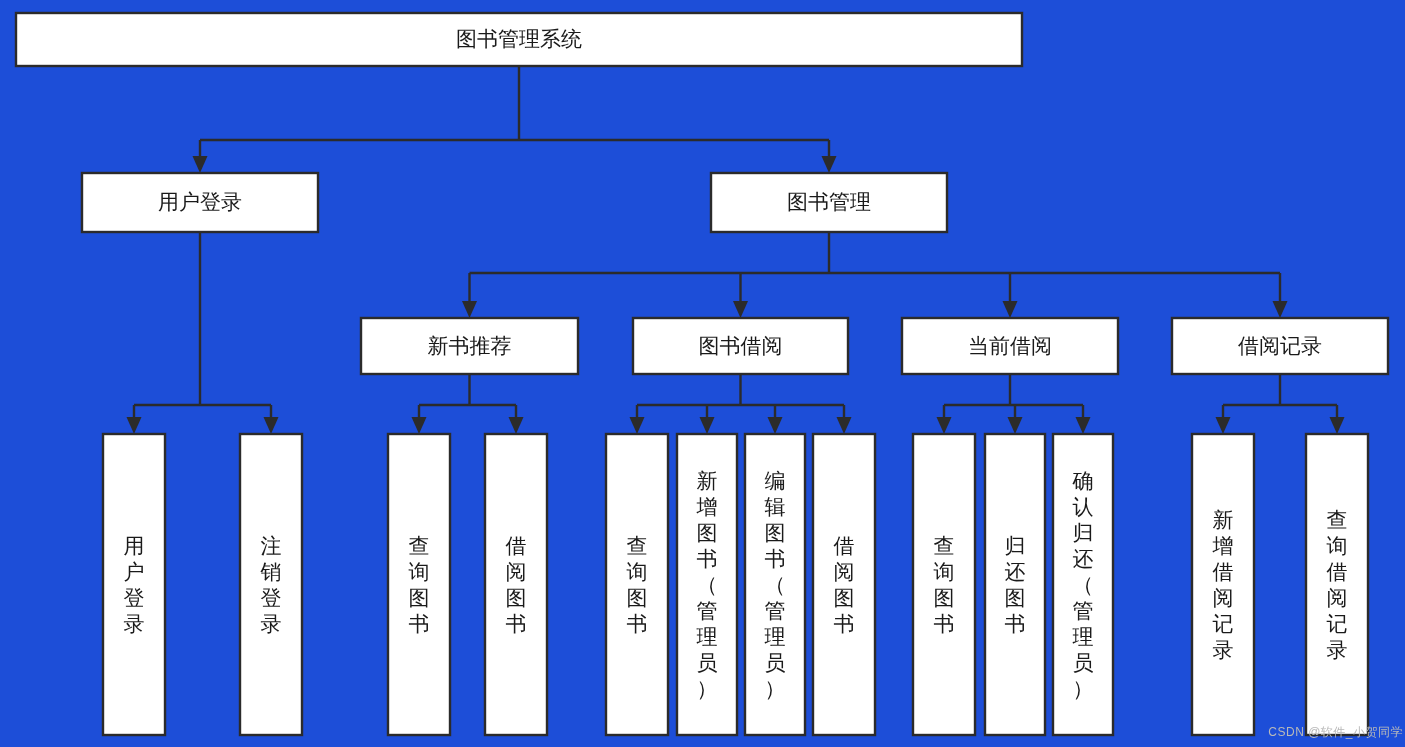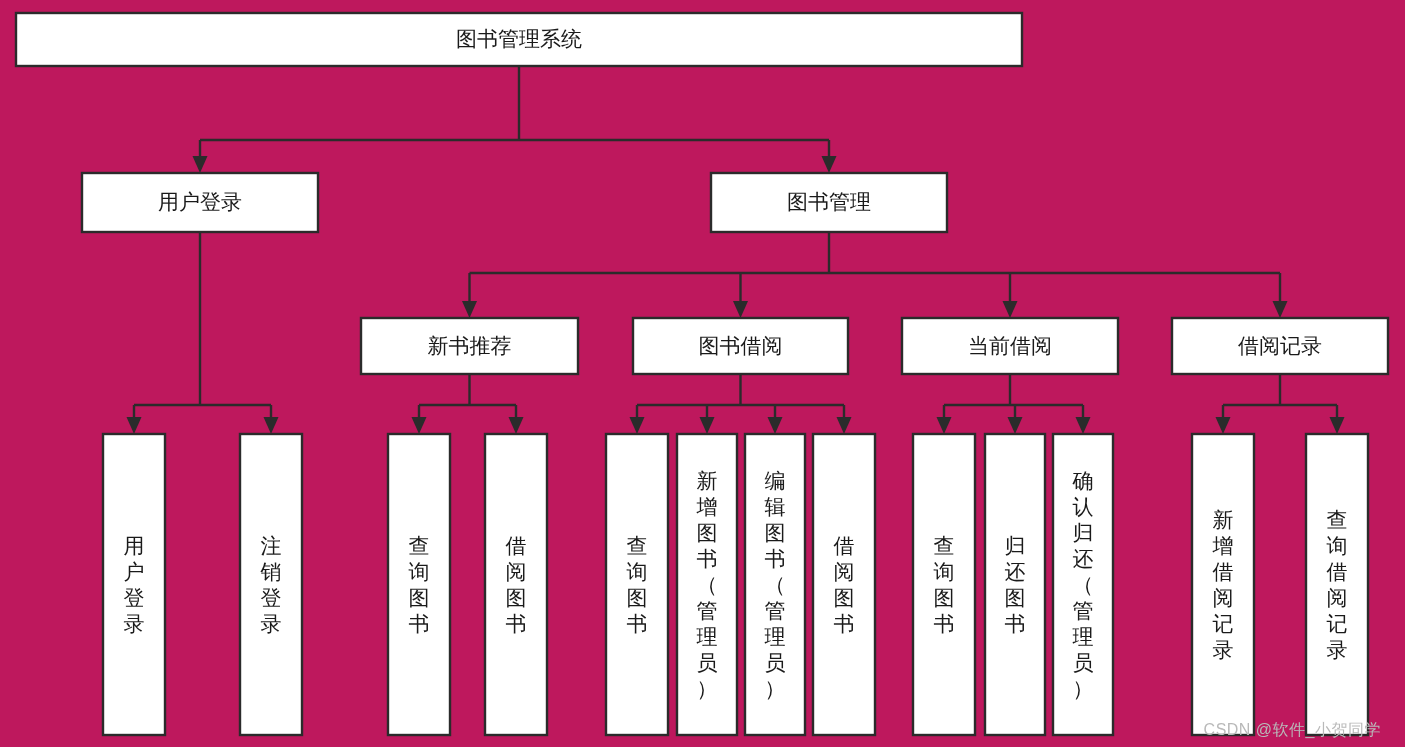--- a/index.html
+++ b/index.html
@@ -11,21 +11,21 @@
   body {
     width: 1405px;
     height: 747px;
     font-family: "Liberation Sans", "DejaVu Sans", sans-serif;
     overflow: hidden;
   }
   #diagram-root {
     position: relative;
     width: 1405px;
     height: 747px;
-    background: #be185d;
+    background: #1d4ed8;
   }
   svg#flow-svg {
     position: absolute;
     top: 0;
     left: 0;
     width: 1405px;
     height: 747px;
     display: block;
   }
   .node-box {
@@ -51,24 +51,24 @@
     dominant-baseline: middle;
   }
   .node-label-v {
     font-family: "Liberation Sans", "DejaVu Sans", sans-serif;
     font-size: 21px;
     fill: #1a1a1a;
     text-anchor: middle;
   }
   .watermark {
     position: absolute;
-    right: 24px;
+    right: 2px;
     bottom: 6px;
     font-family: "Liberation Sans", "DejaVu Sans", sans-serif;
-    font-size: 16px;
+    font-size: 12px;
     color: #b9b9b9;
     letter-spacing: 0.5px;
     white-space: nowrap;
     user-select: none;
   }
 </style>
 </head>
 <body>
 
 <div id="diagram-root">

